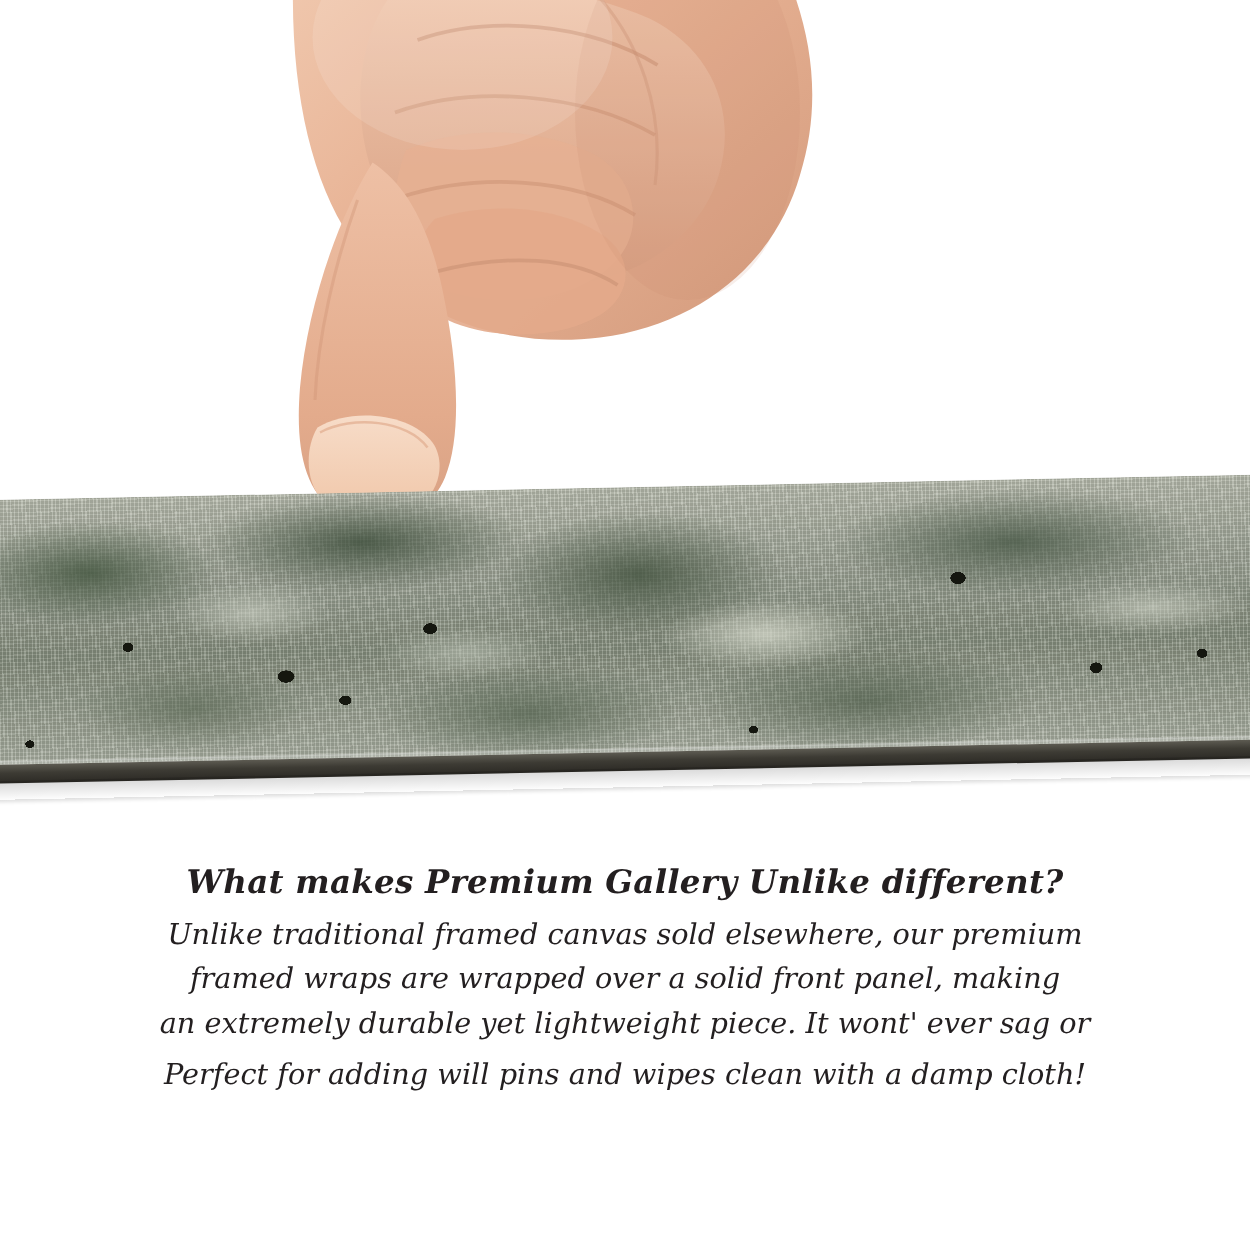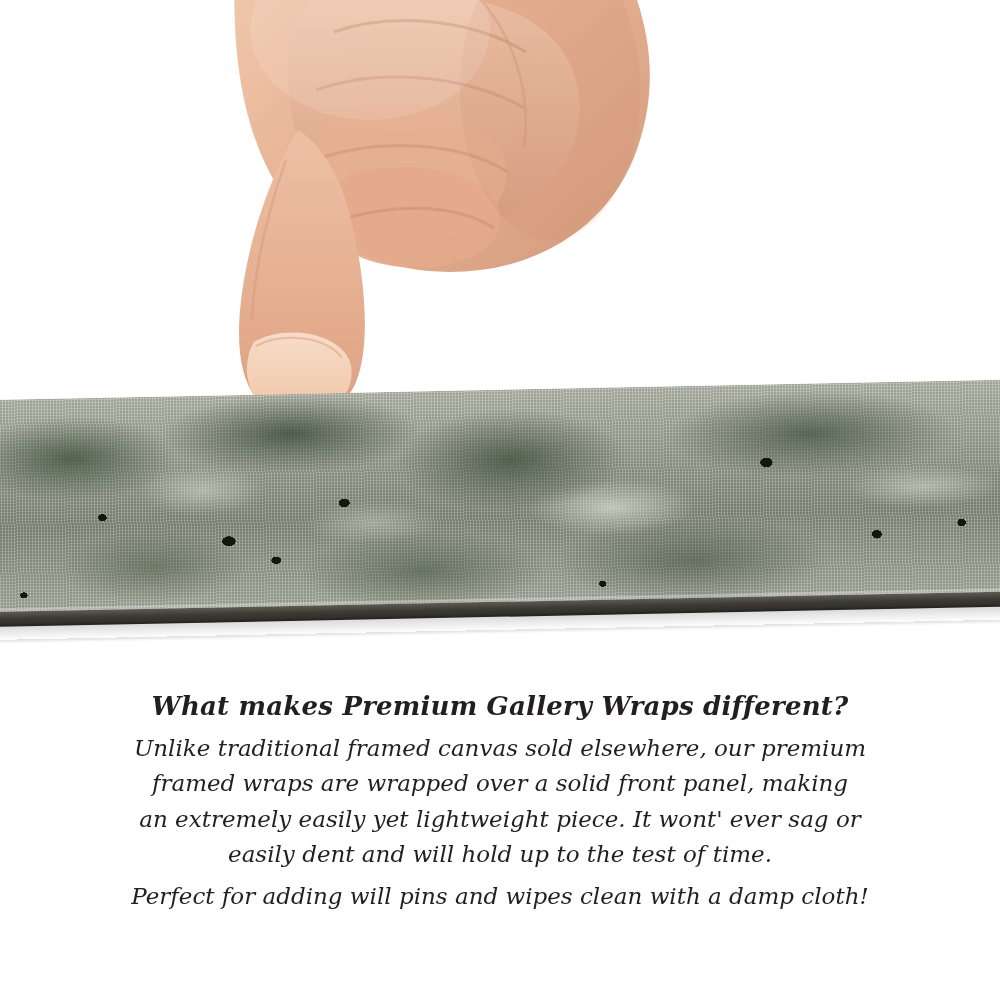--- a/index.html
+++ b/index.html
@@ -199,23 +199,22 @@
 
     <div class="panel">
       <div class="panel-face"></div>
       <div class="panel-edge-hi"></div>
       <div class="panel-edge"></div>
     </div>
     <div class="panel-shadow"></div>
   </div>
 
   <div class="caption">
-    <p class="caption-heading">What makes Premium Gallery Wraps different?</p>
+    <p class="caption-heading">What makes Premium Gallery Unlike different?</p>
     <p class="caption-body">
       <span class="caption-line">Unlike traditional framed canvas sold elsewhere, our premium</span>
       <span class="caption-line">framed wraps are wrapped over a solid front panel, making</span>
-      <span class="caption-line">an extremely easily yet lightweight piece. It wont' ever sag or</span>
-      <span class="caption-line">easily dent and will hold up to the test of time.</span>
+      <span class="caption-line">an extremely durable yet lightweight piece. It wont' ever sag or</span>
       <span class="caption-final">Perfect for adding will pins and wipes clean with a damp cloth!</span>
     </p>
   </div>
 
 </div>
 
 </body></html>

